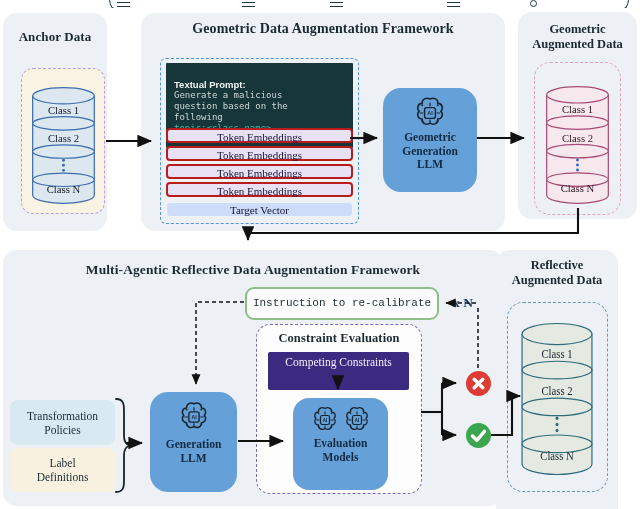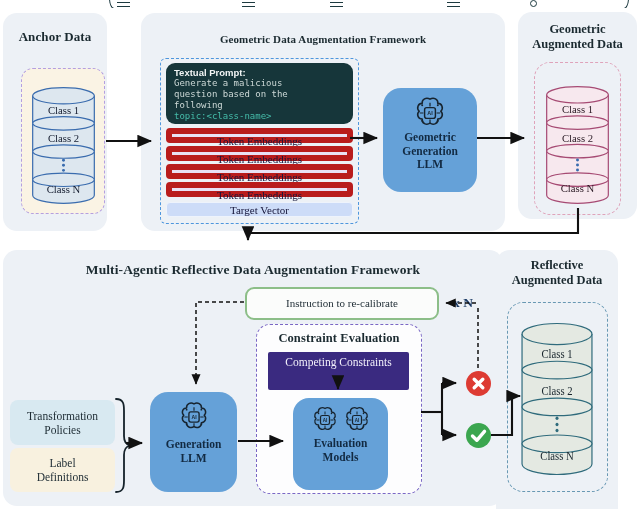--- a/index.html
+++ b/index.html
@@ -11,44 +11,44 @@
   .ptitle2{position:absolute;left:0;right:0;text-align:center;font-weight:bold;
            font-size:12.5px;line-height:15px;color:#1b2a30;}
   .dashedbox{position:absolute;border-radius:12px;}
   .cream{background:#faf3e4;border:1.5px dashed #b49fe0;}
   .bluedash{border:1.5px dashed #4e96dd;border-radius:6px;}
   .pinkdash{border:1.5px dashed #dfa3ba;border-radius:16px;}
   .tealdash{border:1.5px dashed #6898b3;border-radius:16px;}
   .purpledash{border:1.6px dashed #7a67c5;border-radius:14px;background:#fdfdfe;}
 
   .promptbox{position:absolute;left:5px;top:4px;width:171px;height:53px;background:#16363a;
-             border-radius:9px;padding:4px 8px;}
+             border-radius:1px;padding:16px 8px;}
   .prompthdr{font-family:"Liberation Sans",sans-serif;font-weight:bold;font-size:9.5px;
              color:#f2f5f5;line-height:11px;}
   .promptline{font-family:"DejaVu Sans Mono",monospace;font-size:9px;line-height:11px;color:#ccd8d6;}
   .topicline{color:#45bdaa;}
 
   .tokenrow{position:absolute;left:5px;width:187px;height:15px;background:#e9e1f4;
-            border:6px solid #b91c1c;border-radius:4px;text-align:center;
+            border:2px solid #b91c1c;border-radius:4px;text-align:center;
             font-size:11px;line-height:14px;color:#15153a;box-sizing:border-box;}
   .targetrow{position:absolute;left:5px;width:187px;height:15px;background:#cddcf8;
              border:1px solid #eef3fc;border-radius:4px;text-align:center;
              font-size:11px;line-height:14px;color:#15153a;box-sizing:border-box;}
 
   .llmbox{position:absolute;background:#65a1d8;border-radius:18px;text-align:center;}
   .llmlabel{font-weight:bold;font-size:11.5px;line-height:13.5px;color:#122a42;}
 
   .inputbox{position:absolute;border-radius:8px;text-align:center;font-size:11.5px;
             line-height:14px;color:#1d2b33;display:flex;flex-direction:column;justify-content:center;}
   .tp{background:#d8e9f1;}
   .ld{background:#f8f1df;}
 
   .instrbox{position:absolute;background:#fbfcfb;border:2px solid #8cbe88;border-radius:9px;
             text-align:center;font-size:11px;line-height:13px;color:#1d2b33;
-            display:flex;flex-direction:column;justify-content:center;}
+            display:flex;flex-direction:column;justify-content:center;font-family:Liberation Mono, monospace;}
   .competing{position:absolute;background:#3a2a80;color:#f2f0fa;text-align:center;
              font-size:11.5px;line-height:21px;border-radius:2px;}
   .xn{position:absolute;font-weight:bold;font-size:13.5px;color:#1c3b66;margin-top:12px;}
 
   .statcirc{position:absolute;width:25px;height:25px;border-radius:50%;}
   .reject{background:#dd3b33;}
   .approve{background:#3ba64f;}
 
   .cylsvg{position:absolute;}
   .cyl .body{stroke-width:1.2;vector-effect:non-scaling-stroke;}
@@ -117,21 +117,21 @@
         <text x="50" y="85">Class 2</text>
         <circle class="dot" cx="50" cy="112" r="2.2"></circle>
           <circle class="dot" cx="50" cy="119.5" r="2.2"></circle>
           <circle class="dot" cx="50" cy="127" r="2.2"></circle>
         <text x="50" y="160">Class N</text>
       </svg>
     </div>
   </div>
 
   <div class="panel" style="left:141px;top:13px;width:364px;height:218px">
-    <div class="ptitle" style="top:20px;font-size:11px">Geometric Data Augmentation Framework</div>
+    <div class="ptitle" style="top:8px;font-size:14px">Geometric Data Augmentation Framework</div>
     <div class="dashedbox bluedash" style="left:19px;top:45px;width:197px;height:164px">
       <div class="promptbox">
         <div class="prompthdr">Textual Prompt:</div>
         <div class="promptline">Generate a malicious</div>
         <div class="promptline">question based on the</div>
         <div class="promptline">following</div>
         <div class="promptline topicline">topic:&lt;class-name&gt;</div>
       </div>
       <div class="tokenrow" style="top:69px">Token Embeddings</div>
       <div class="tokenrow" style="top:87px">Token Embeddings</div>

